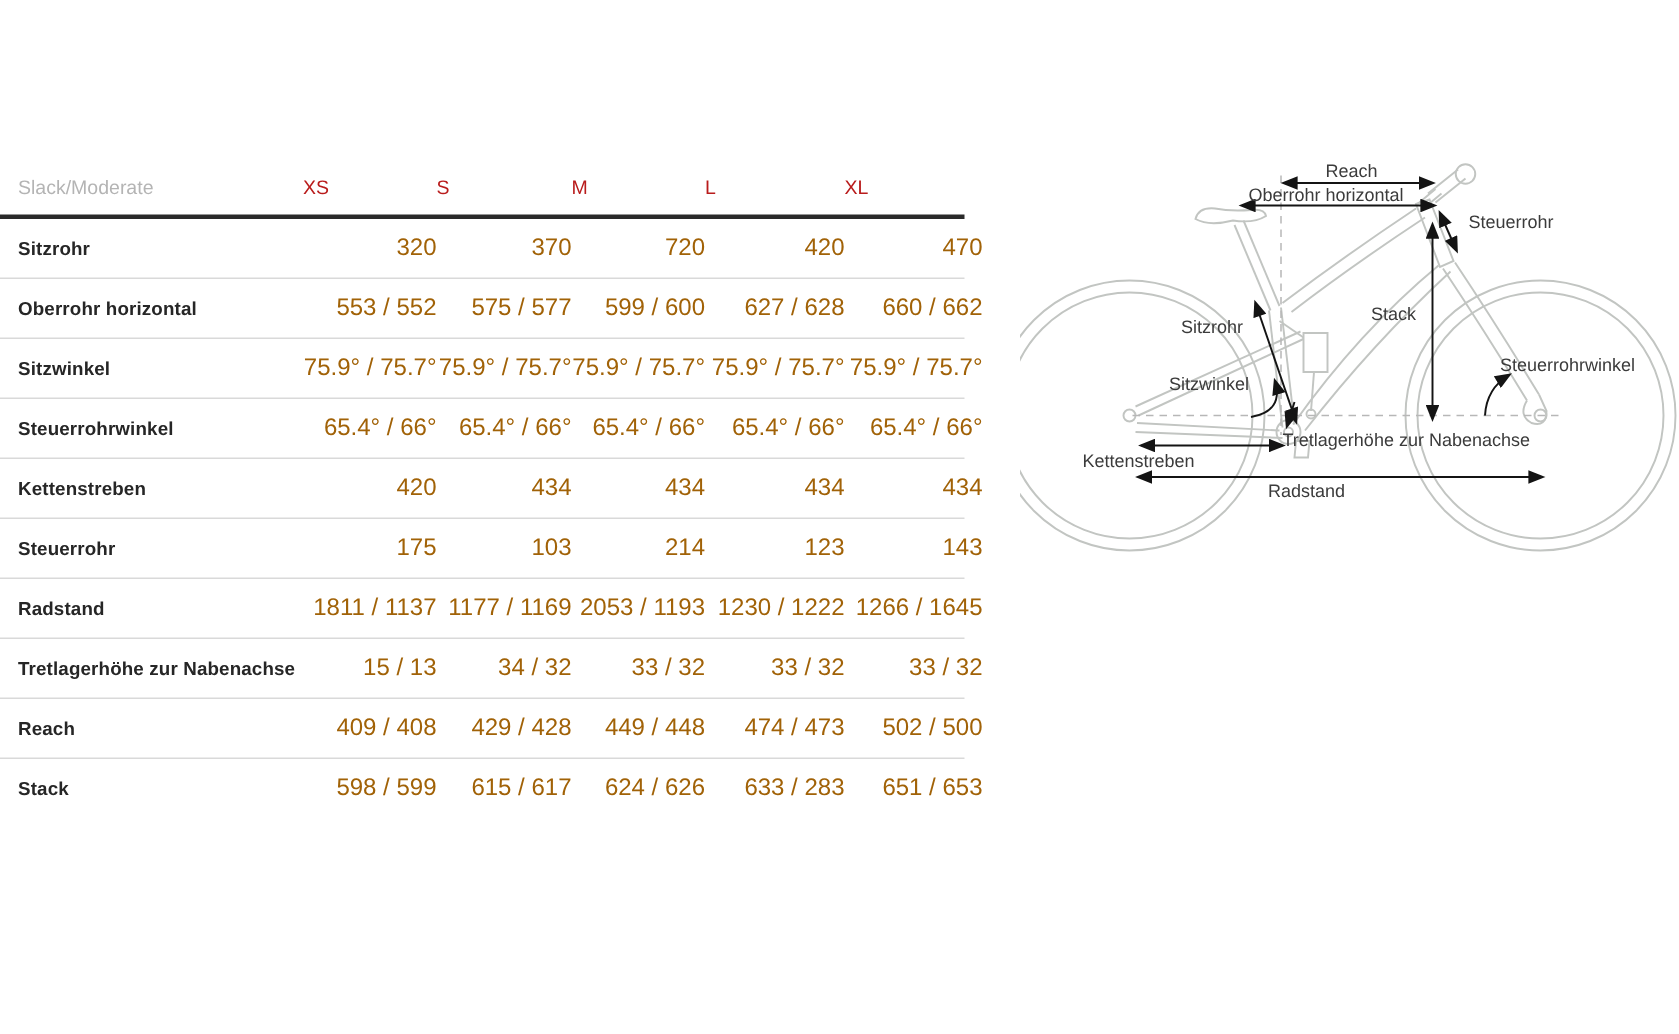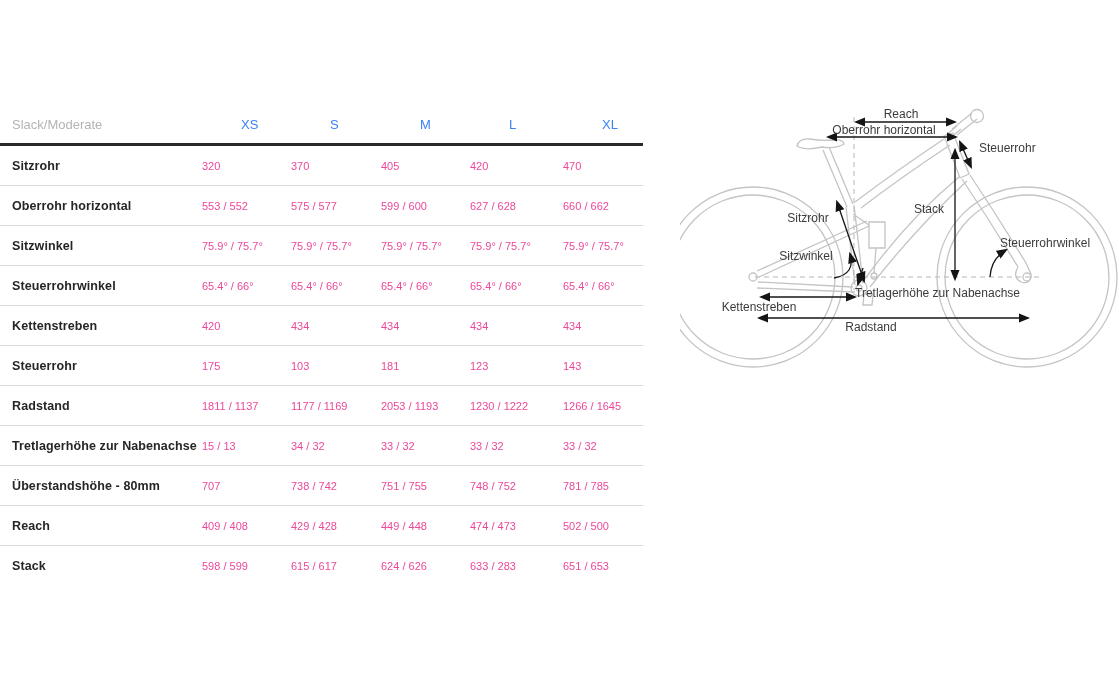--- a/index.html
+++ b/index.html
@@ -11,23 +11,23 @@
   #geo-table{position:absolute;left:0;top:105px;width:643px;}
   .t-row{
     display:grid;
     grid-template-columns:190px 89px 90px 89px 93px 92px;
     align-items:center;height:40px;box-sizing:border-box;
     padding-left:12px;
   }
   .t-head{border-bottom:3px solid #2a2a2a;height:41px;}
   .t-row.sep{border-bottom:1px solid #d9d9d9;}
   .h-title{font-size:13px;color:#b4b4b4;}
-  .h-size{font-size:13px;color:#3b82f6;margin-left:39px;}
+  .h-size{font-size:13px;color:#b91c1c;}
   .c-label{font-size:12.5px;font-weight:bold;color:#262626;letter-spacing:.1px;}
-  .c-val{font-size:11px;color:#ec4899;}
+  .c-val{font-size:16px;color:#a16207;text-align:right;}
   
   #bike-diagram{position:absolute;left:680px;top:95px;width:440px;height:300px;}
   .frame{stroke:#c2c5c2;stroke-width:1.3;fill:none;}
   .dim{stroke:#141414;stroke-width:1.3;fill:none;}
   .dash{stroke:#b7b7b7;stroke-width:1;stroke-dasharray:5 4;fill:none;}
   .dlabel{font-family:"Liberation Sans",sans-serif;font-size:12px;fill:#3b3b3b;}
 </style>
 </head>
 <body>
 
@@ -40,21 +40,21 @@
       <div class="h-size">S</div>
       <div class="h-size">M</div>
       <div class="h-size">L</div>
       <div class="h-size">XL</div>
     </div>
 
     <div class="t-row sep">
       <div class="c-label">Sitzrohr</div>
       <div class="c-val">320</div>
       <div class="c-val">370</div>
-      <div class="c-val">405</div>
+      <div class="c-val">720</div>
       <div class="c-val">420</div>
       <div class="c-val">470</div>
     </div>
     <div class="t-row sep">
       <div class="c-label">Oberrohr horizontal</div>
       <div class="c-val">553 / 552</div>
       <div class="c-val">575 / 577</div>
       <div class="c-val">599 / 600</div>
       <div class="c-val">627 / 628</div>
       <div class="c-val">660 / 662</div>
@@ -80,47 +80,39 @@
       <div class="c-val">420</div>
       <div class="c-val">434</div>
       <div class="c-val">434</div>
       <div class="c-val">434</div>
       <div class="c-val">434</div>
     </div>
     <div class="t-row sep">
       <div class="c-label">Steuerrohr</div>
       <div class="c-val">175</div>
       <div class="c-val">103</div>
-      <div class="c-val">181</div>
+      <div class="c-val">214</div>
       <div class="c-val">123</div>
       <div class="c-val">143</div>
     </div>
     <div class="t-row sep">
       <div class="c-label">Radstand</div>
       <div class="c-val">1811 / 1137</div>
       <div class="c-val">1177 / 1169</div>
       <div class="c-val">2053 / 1193</div>
       <div class="c-val">1230 / 1222</div>
       <div class="c-val">1266 / 1645</div>
     </div>
     <div class="t-row sep">
       <div class="c-label">Tretlagerhöhe zur Nabenachse</div>
       <div class="c-val">15 / 13</div>
       <div class="c-val">34 / 32</div>
       <div class="c-val">33 / 32</div>
       <div class="c-val">33 / 32</div>
       <div class="c-val">33 / 32</div>
-    </div>
-    <div class="t-row sep">
-      <div class="c-label">Überstandshöhe - 80mm</div>
-      <div class="c-val">707</div>
-      <div class="c-val">738 / 742</div>
-      <div class="c-val">751 / 755</div>
-      <div class="c-val">748 / 752</div>
-      <div class="c-val">781 / 785</div>
     </div>
     <div class="t-row sep">
       <div class="c-label">Reach</div>
       <div class="c-val">409 / 408</div>
       <div class="c-val">429 / 428</div>
       <div class="c-val">449 / 448</div>
       <div class="c-val">474 / 473</div>
       <div class="c-val">502 / 500</div>
     </div>
     <div class="t-row">

